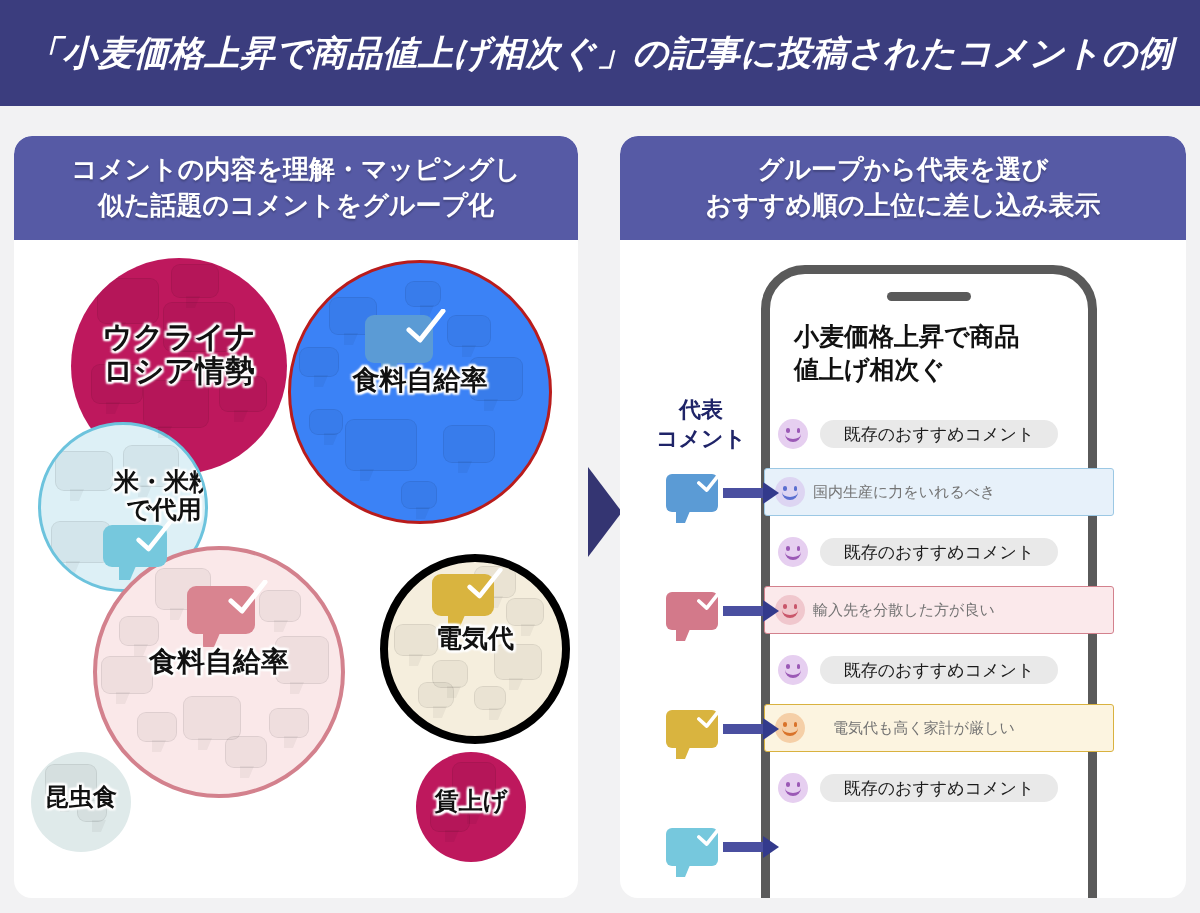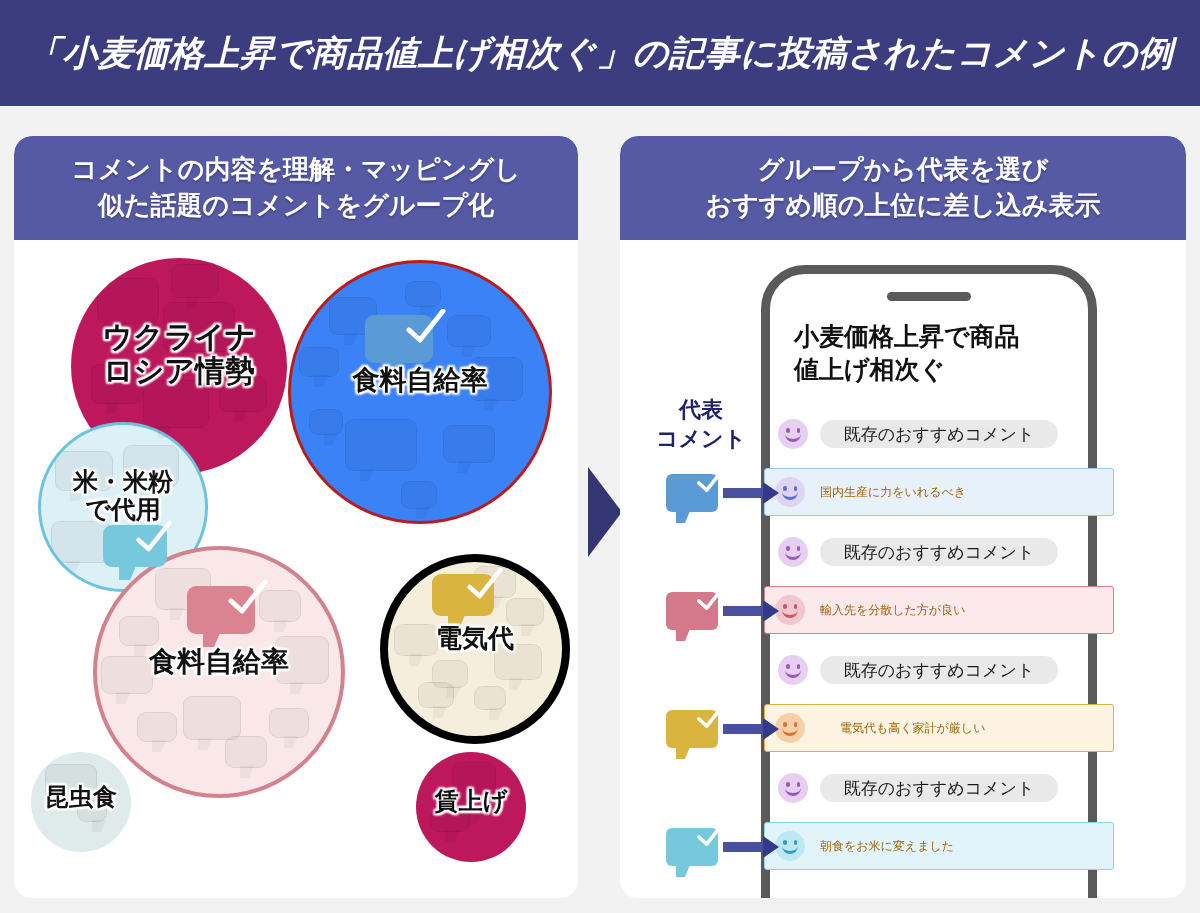--- a/index.html
+++ b/index.html
@@ -146,22 +146,22 @@
     border-bottom: 3px solid currentColor;
     border-radius: 0 0 12px 12px;
   }
   .comment-placeholder {
     margin-left: 12px; flex: 1; height: 28px;
     background: #e9e9e9; border-radius: 14px;
     display: flex; align-items: center; justify-content: center;
     font-size: 17px; color: #1a1a1a;
   }
   .comment-text {
-    margin-left: 15px; flex: 1;
-    font-size: 12px; color: #a16207; font-weight: normal;
+    margin-left: 8px; flex: 1;
+    font-size: 15px; color: #737373; font-weight: normal;
     white-space: nowrap;
   }
 
   
   .rep-label {
     position: absolute; left: 636px; top: 396px; width: 130px;
     text-align: center; color: #1f2468;
     font-size: 22px; font-weight: bold; line-height: 1.3;
   }
   .rep-marker { position: absolute; z-index: 7; }
@@ -239,21 +239,21 @@
       </div>
 
       <div class="cluster" style="left:24px; top:182px; width:170px; height:170px; background:#ddf0f6; border:3px solid #6cc3dd;">
         <div class="ghost-bubble" style="left:14px; top:26px; width:58px; height:40px;"></div>
         <div class="ghost-bubble" style="left:82px; top:20px; width:56px; height:42px;"></div>
         <div class="ghost-bubble" style="left:10px; top:96px; width:60px; height:42px;"></div>
         <div class="hl-bubble" style="left:62px; top:100px; width:64px; height:42px; background:#76c8dd; color:#76c8dd;"></div>
         <svg class="hl-check" viewBox="0 0 46 42" style="left:92px; top:96px; width:42px; height:38px;">
           <path d="M6 21 L17 31 L40 2" fill="none" stroke="#ffffff" stroke-width="5" stroke-linecap="round" stroke-linejoin="round"></path>
         </svg>
-        <div class="label" style="top:42px; font-size:25px;">
+        <div class="label" style="top:42px; font-size:25px;margin-left:41px;">
           <div>米・米粉</div>
           <div>で代用</div>
         </div>
       </div>
 
       <div class="cluster" style="left:79px; top:306px; width:252px; height:252px; background:#fae8e9; border:4px solid #d3818d;">
         <div class="ghost-bubble" style="left:58px; top:18px; width:56px; height:42px;"></div>
         <div class="ghost-bubble" style="left:162px; top:40px; width:42px; height:32px;"></div>
         <div class="ghost-bubble" style="left:22px; top:66px; width:40px; height:30px;"></div>
         <div class="ghost-bubble" style="left:4px; top:106px; width:52px; height:38px;"></div>
@@ -432,22 +432,14 @@
 
   <div class="comment-row plain" style="top:764px;">
     <div class="avatar" style="background:#e6cff0; color:#9b59b6;">
       <span class="eye l"></span>
         <span class="eye r"></span>
         <span class="mouth"></span>
     </div>
     <div class="comment-placeholder">既存のおすすめコメント</div>
   </div>
 
-  <div class="comment-row highlight" style="top:822px; background:#e1f4f9; border-color:#8fd3e4;">
-    <div class="avatar" style="background:#bfe7f2; color:#2f9fc4;">
-      <span class="eye l"></span>
-        <span class="eye r"></span>
-        <span class="mouth"></span>
-    </div>
-    <div class="comment-text">朝食をお米に変えました</div>
-  </div>
 
 </div>
 
 </body></html>

